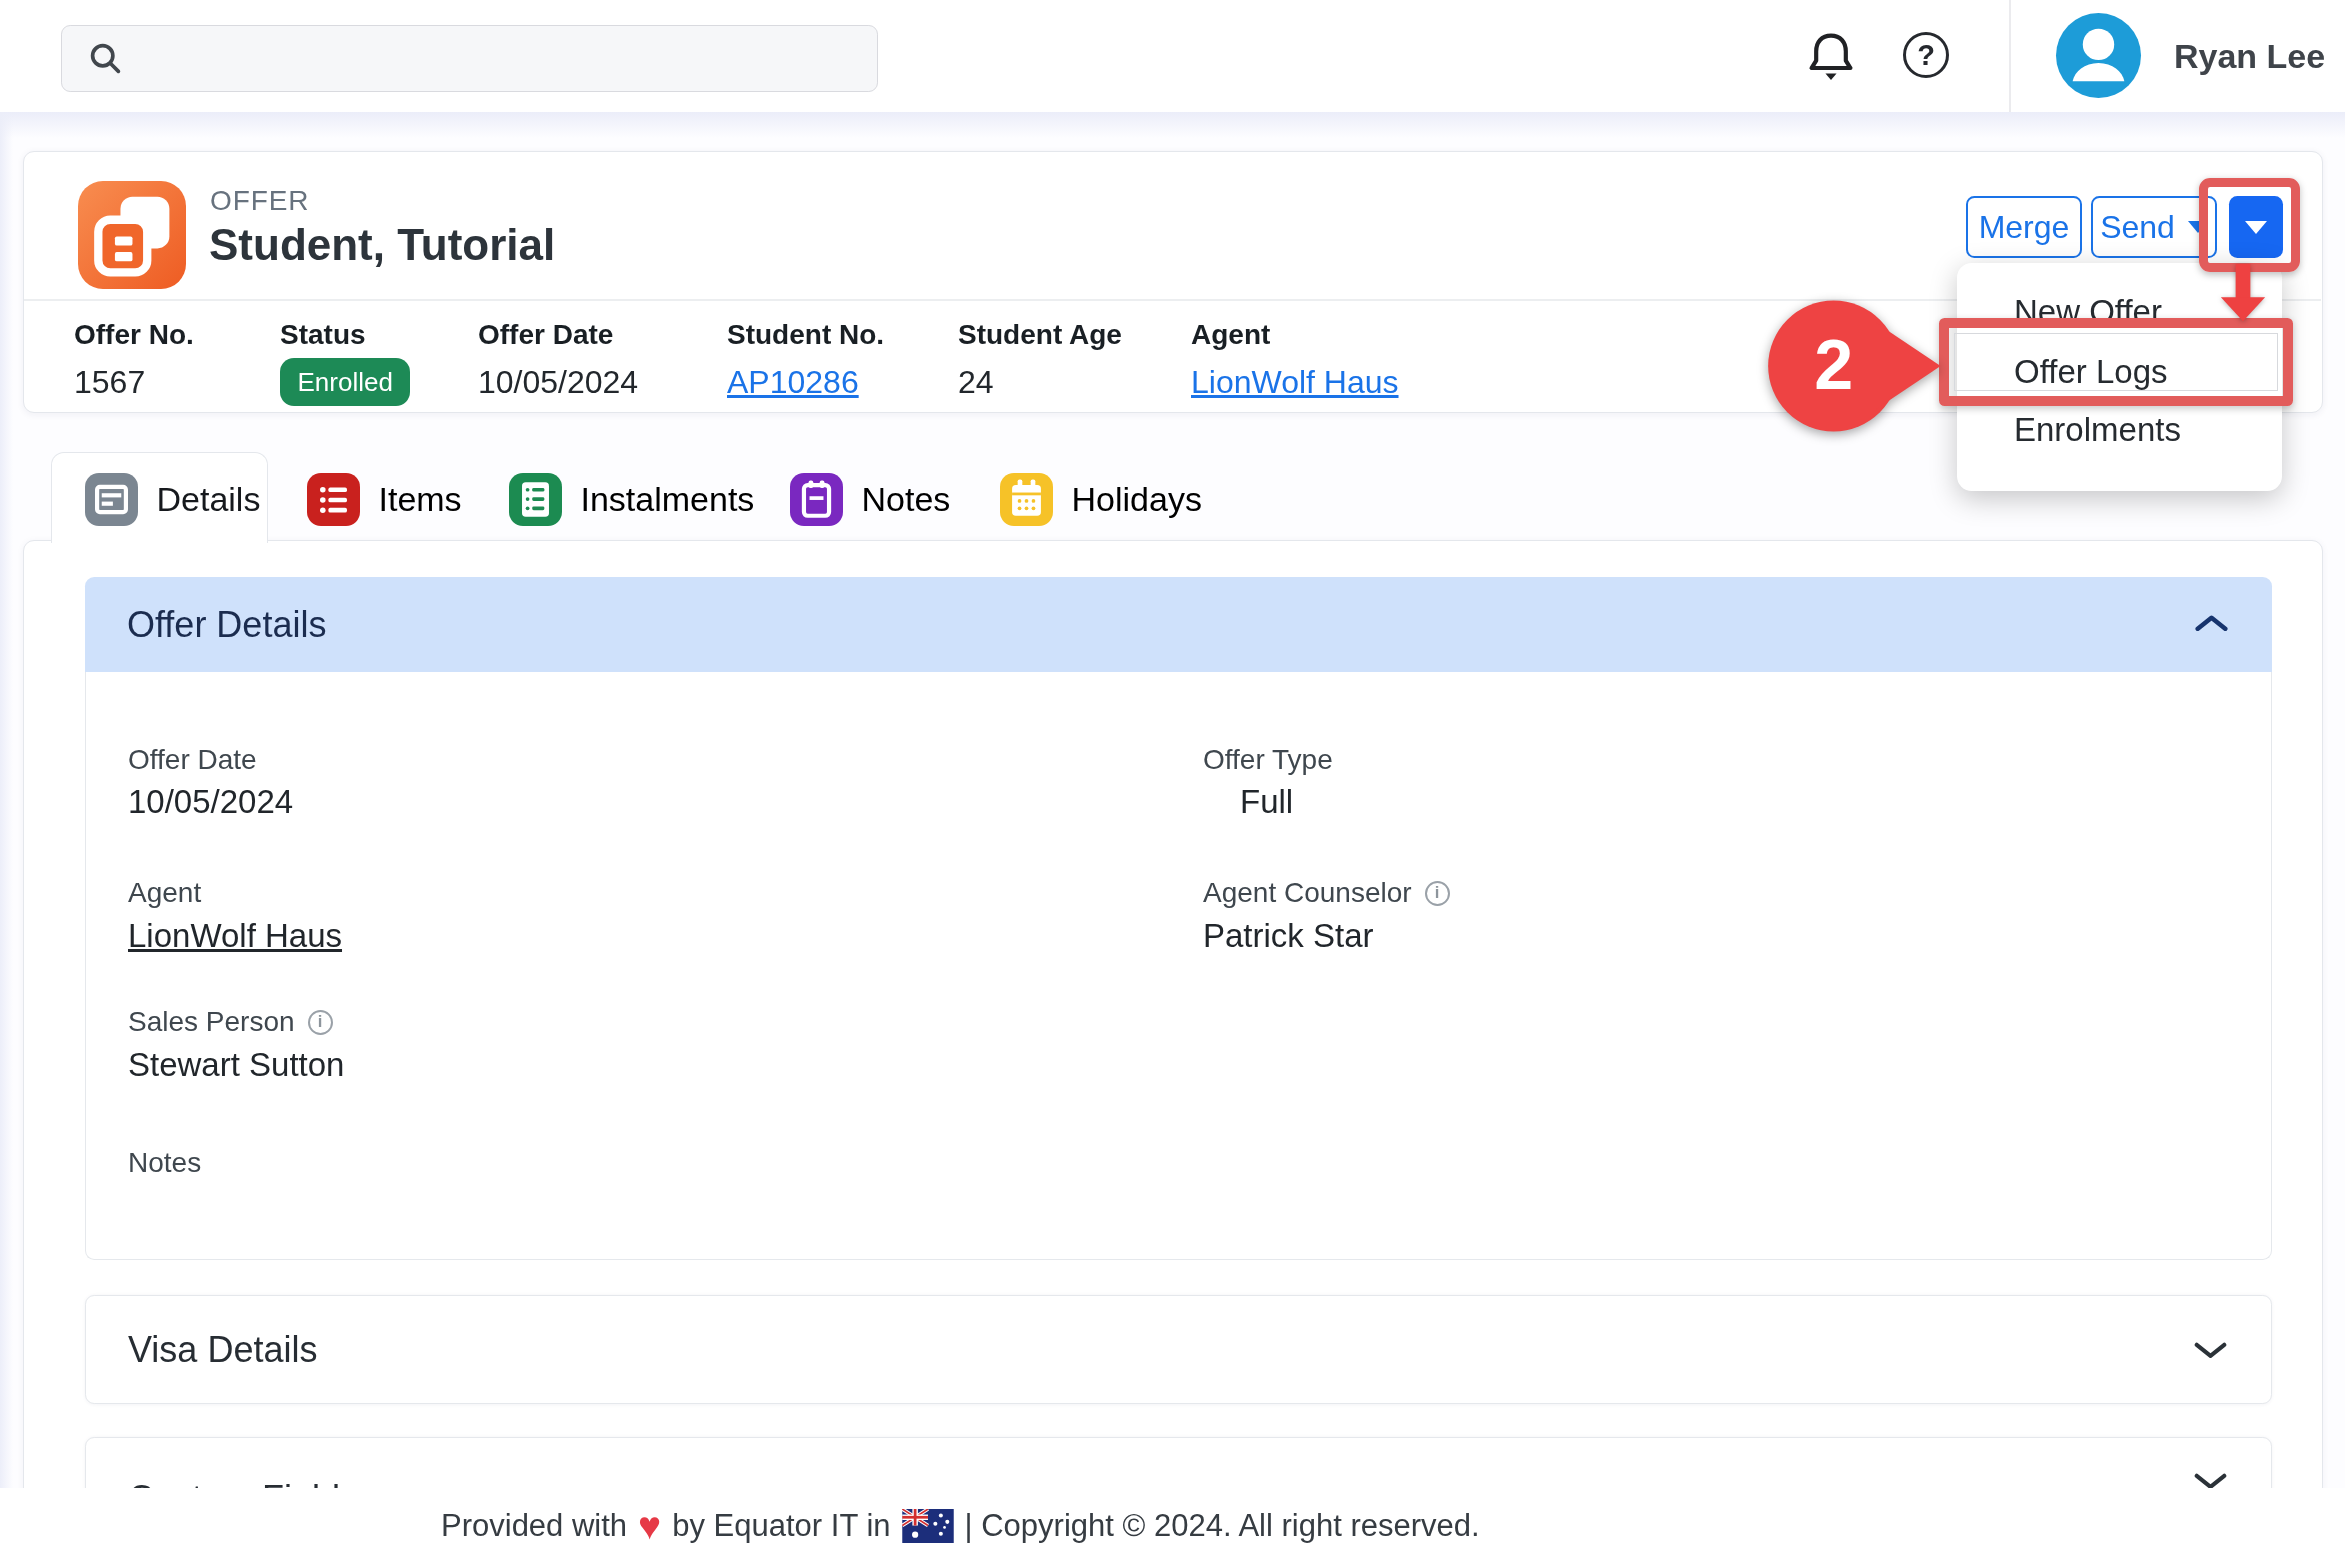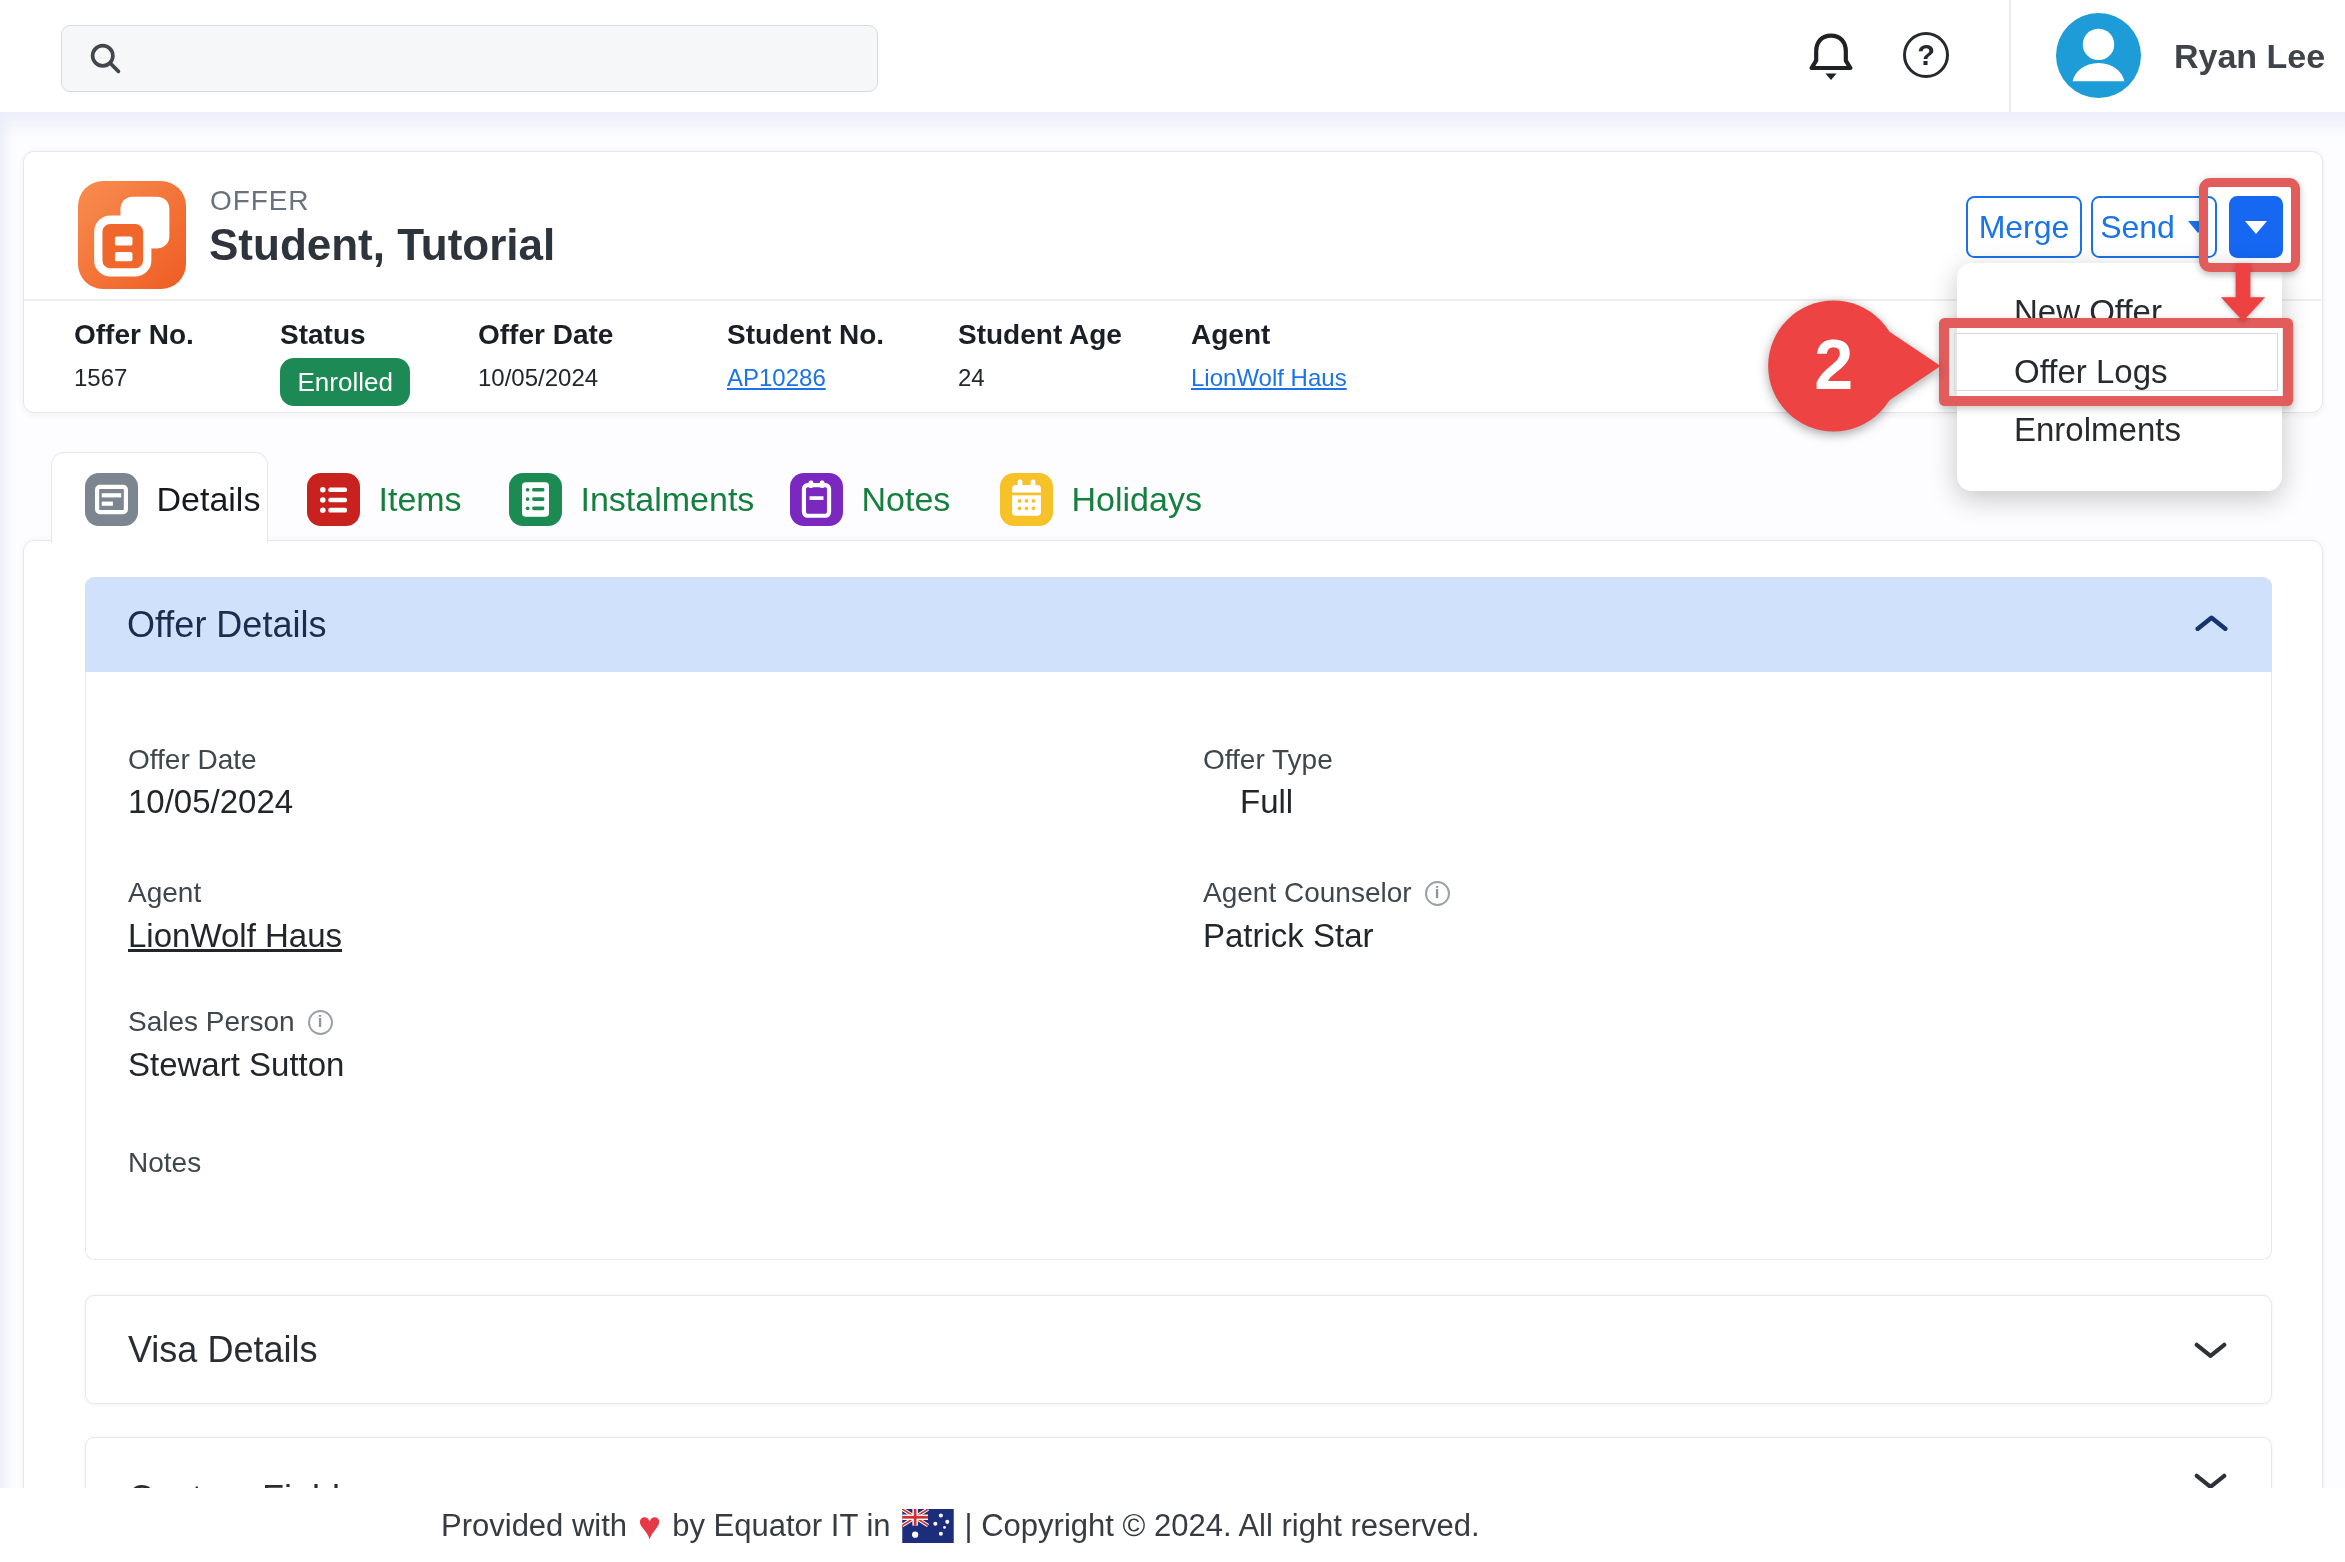--- a/index.html
+++ b/index.html
@@ -24,21 +24,21 @@
   .avatar { left:2056px; top:13px; width:85px; height:85px; border-radius:50%; background:#1d9cd8; overflow:hidden; }
   .user-name { left:2174px; top:0; height:112px; display:flex; align-items:center; font-size:34px; font-weight:700; color:#3f444a; }
 
   
   .header-card { left:23px; top:151px; width:2300px; height:262px; background:#ffffff;
                  border:1.8px solid #e4e7ec; border-radius:11px; box-shadow:0 1.8px 7.4px rgba(30,40,90,.06); z-index:2; }
   .offer-label { left:210px; top:185px; font-size:28px; color:#67727e; letter-spacing:0.9px; }
   .offer-title { left:209px; top:220px; font-size:44px; font-weight:700; color:#2d343b; }
   .header-divider { left:24px; top:299px; width:2297px; height:1.8px; background:#eceef0; }
   .info-label { font-size:28px; font-weight:700; color:#191f24; }
-  .info-value { font-size:24px; color:#22272c; margin-top:13px; }
+  .info-value { font-size:32px; color:#22272c; margin-top:13px; }
   .link { color:#1a73e8;text-decoration:underline; }
   .badge { display:inline-block; background:#1d8a56; color:#ffffff; font-size:26px;
            padding:8.3px 17.5px; border-radius:14px; margin-top:7.4px; }
   .btn-outline { border:2.3px solid #1a73e8; color:#1a73e8; background:#ffffff; border-radius:8.3px;
                  font-size:32px; display:flex; align-items:center; justify-content:center; gap:13px; cursor:pointer; }
   .caret-blue { width:0; height:0; border-left:10px solid transparent; border-right:10px solid transparent;
                 border-top:12px solid #1a73e8; }
   .caret-white { width:0; height:0; border-left:11px solid transparent; border-right:11px solid transparent;
                  border-top:13px solid #ffffff; }
   .btn-solid { background:#1667f2; border-radius:8.3px; display:flex; align-items:center; justify-content:center; cursor:pointer; }
@@ -55,21 +55,21 @@
               box-shadow:0 2.8px 7.4px rgba(0,0,0,.2); z-index:6; }
   .ann-box2-inner { position:absolute; left:4.6px; top:4.6px; right:4.6px; bottom:4.6px; border:1.8px solid #d7d9dd; }
   .ann-arrow { left:2219px; top:264px; z-index:7; }
   .ann-balloon { left:1758px; top:293px; z-index:7; }
 
   
   .details-tab-box { left:51px; top:452px; width:217px; height:91px; background:#ffffff;
                      border:1.8px solid #e4e7ec; border-bottom:none; border-radius:13px 13px 0 0; z-index:3; }
   .tab { display:flex; align-items:center; gap:18.5px; cursor:pointer; z-index:3; }
   .tab-label-active { font-size:34px; color:#16191d; }
-  .tab-label { font-size:34px; color:#15803d; }
+  .tab-label { font-size:34px; color:#000000; }
   .tab-icon { width:53px; height:53px; border-radius:14px; flex:0 0 auto; }
 
   
   .content-card { left:23px; top:540px; width:2300px; height:1024px; background:#ffffff;
                   border:1.8px solid #e4e7ec; border-radius:11px; box-shadow:0 1.8px 7.4px rgba(30,40,90,.05); z-index:2; }
   .panel-header-blue { left:85px; top:577px; width:2187px; height:95px; background:#cfe1fb;
                        border-radius:9.2px 9.2px 0 0; display:flex; align-items:center; z-index:3; }
   .panel-header-blue .title { font-size:36px; color:#1b2c4f; margin-left:42px; }
   .panel-body { left:85px; top:672px; width:2187px; height:588px; background:#ffffff;
                 border:1.8px solid #e5e8ec; border-top:none; border-radius:0 0 9.2px 9.2px; z-index:3; }

